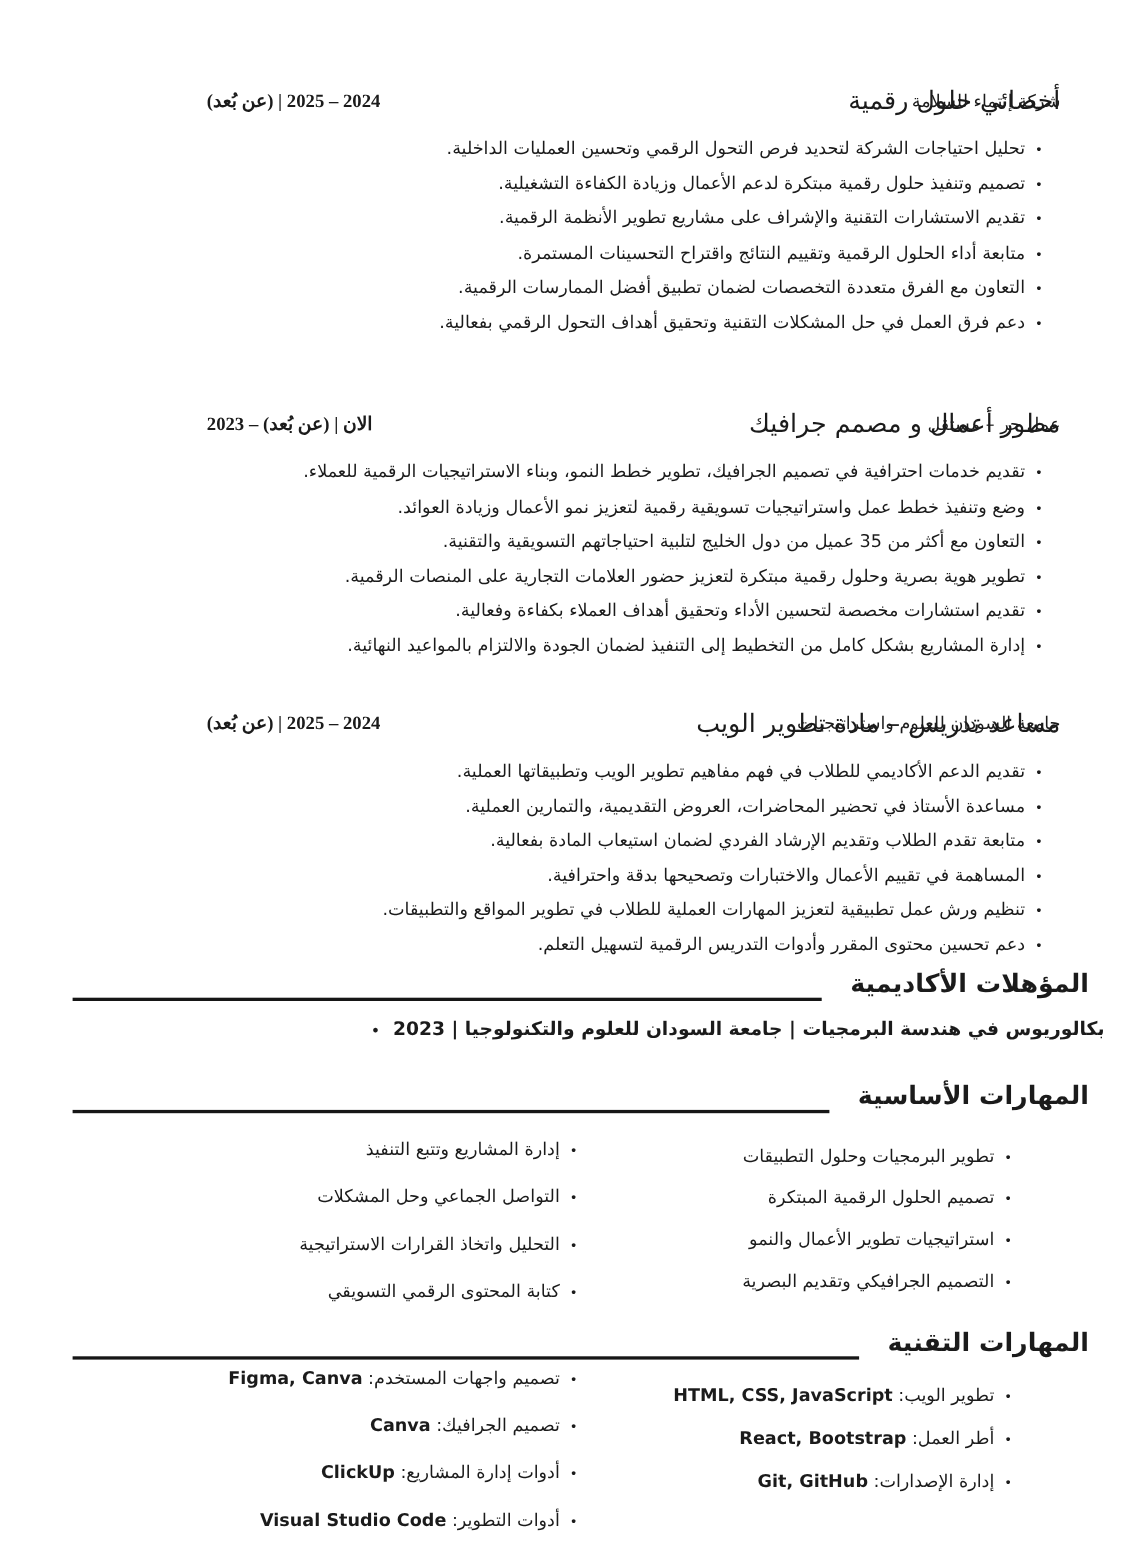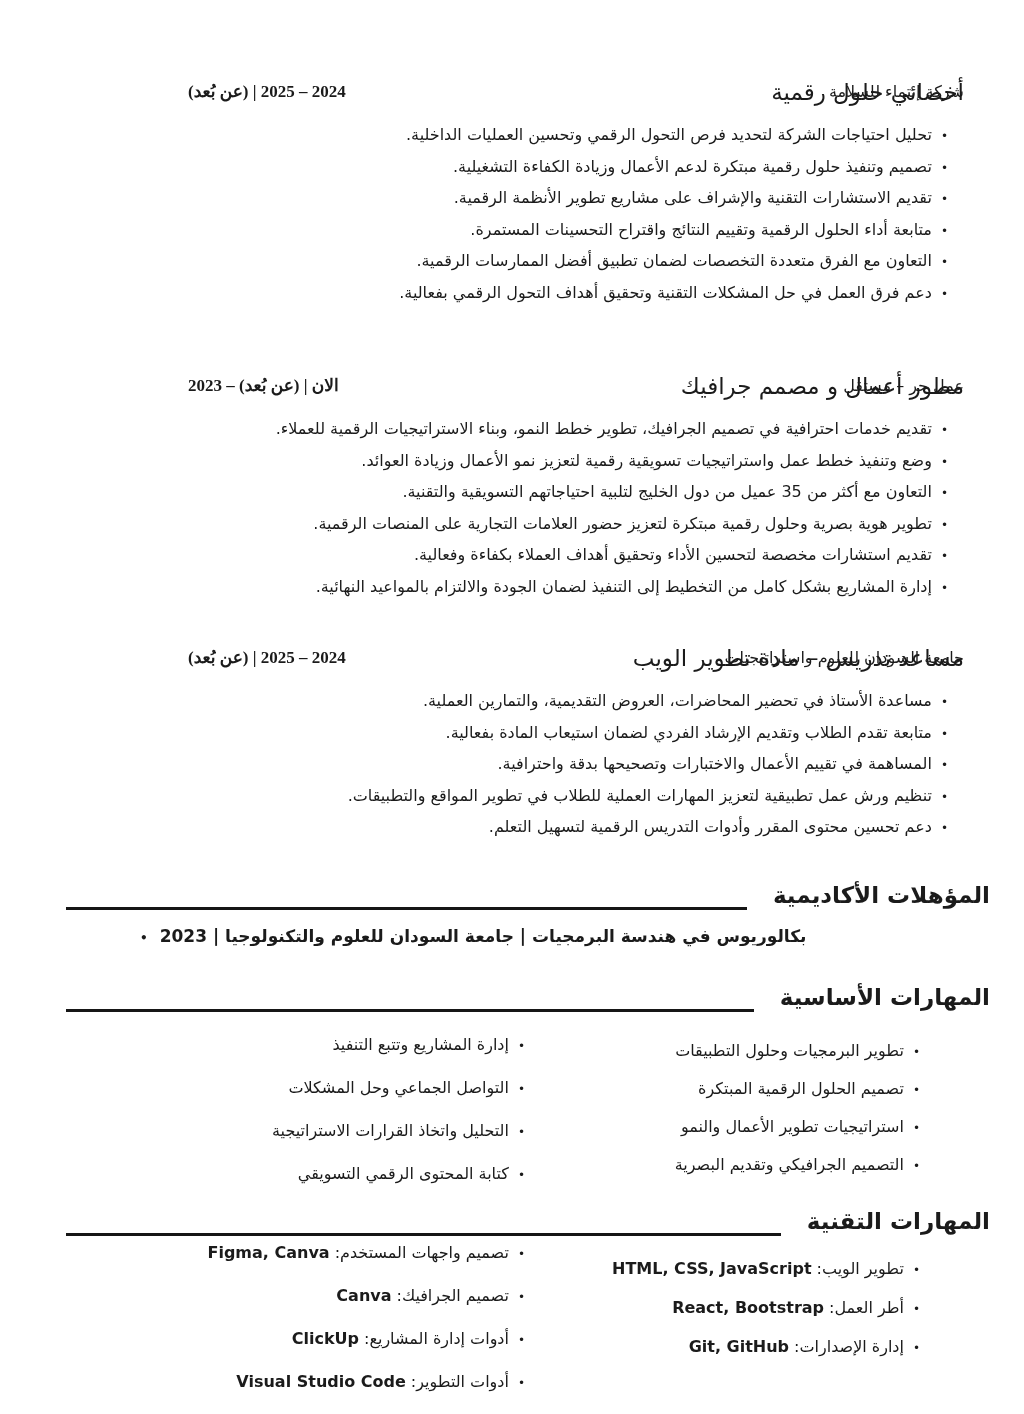--- a/index.html
+++ b/index.html
@@ -12,21 +12,21 @@
   .entry-head{display:flex;justify-content:space-between;align-items:baseline;white-space:nowrap;}
   .company{font-size:16px;font-weight:normal;line-height:26px;}
   .date{font-size:17px;font-weight:bold;font-family:Liberation Serif, serif;margin-top:35px;}
   .role{position:absolute;top:34px;right:0;font-size:23px;font-weight:normal;white-space:nowrap;line-height:24px;}
   .bullets{position:absolute;top:74px;right:16px;text-align:right;}
   .b{font-size:16px;line-height:30.5px;white-space:nowrap;}
   .dot{font-size:12px;margin-left:9px;}
   .section-head{position:absolute;left:64px;right:34px;display:flex;align-items:flex-end;}
   .section-head .h{font-size:23px;font-weight:bold;line-height:30px;white-space:nowrap;}
   .section-head .rule{flex:1;height:3px;background:#161616;margin-right:26px;margin-left:2px;}
-  .qual{position:absolute;left:140px;right:20px;text-align:left;font-size:17px;font-weight:bold;white-space:nowrap;direction:ltr;}
+  .qual{position:absolute;left:140px;right:20px;text-align:right;font-size:17px;font-weight:bold;white-space:nowrap;direction:ltr;}
   .qual .dot{margin-left:0;margin-right:12px;}
   .skills{position:absolute;right:104px;display:flex;gap:10px;}
   .skill-col{width:385px;text-align:right;}
   .skills .b{line-height:22px;}
   .core .col-a{padding-top:6px;}
   .core .col-a .b + .b{margin-top:15px;}
   .core .col-b .b + .b{margin-top:20px;}
   .tech .col-a{padding-top:16px;}
   .tech .col-a .b + .b{margin-top:16px;}
   .tech .col-b .b + .b{margin-top:20px;}
@@ -69,20 +69,21 @@
     </div>
   </section>
 
   <section class="entry" style="top:612px;">
     <div class="entry-head">
       <div class="company">جامعة السودان للعلوم واستراتيجيات</div>
       <div class="date">2024 – 2025 | (عن بُعد)</div>
     </div>
     <div class="role">مساعد تدريس – مادة تطوير الويب</div>
     <div class="bullets">
+      <div class="b"><span class="dot">•</span><span>تقديم الدعم الأكاديمي للطلاب في فهم مفاهيم تطوير الويب وتطبيقاتها العملية.</span></div>
       <div class="b"><span class="dot">•</span><span>مساعدة الأستاذ في تحضير المحاضرات، العروض التقديمية، والتمارين العملية.</span></div>
       <div class="b"><span class="dot">•</span><span>متابعة تقدم الطلاب وتقديم الإرشاد الفردي لضمان استيعاب المادة بفعالية.</span></div>
       <div class="b"><span class="dot">•</span><span>المساهمة في تقييم الأعمال والاختبارات وتصحيحها بدقة واحترافية.</span></div>
       <div class="b"><span class="dot">•</span><span>تنظيم ورش عمل تطبيقية لتعزيز المهارات العملية للطلاب في تطوير المواقع والتطبيقات.</span></div>
       <div class="b"><span class="dot">•</span><span>دعم تحسين محتوى المقرر وأدوات التدريس الرقمية لتسهيل التعلم.</span></div>
     </div>
   </section>
 
   <div class="section-head" style="top:880px;">
     <div class="h">المؤهلات الأكاديمية</div>

